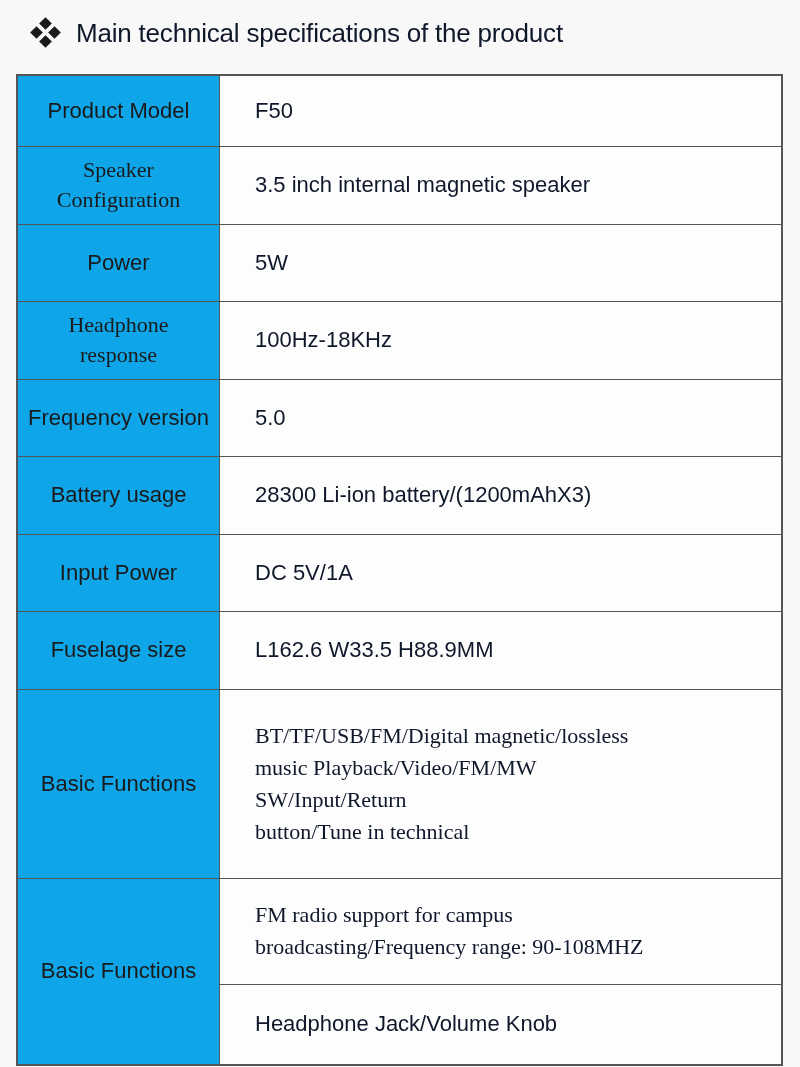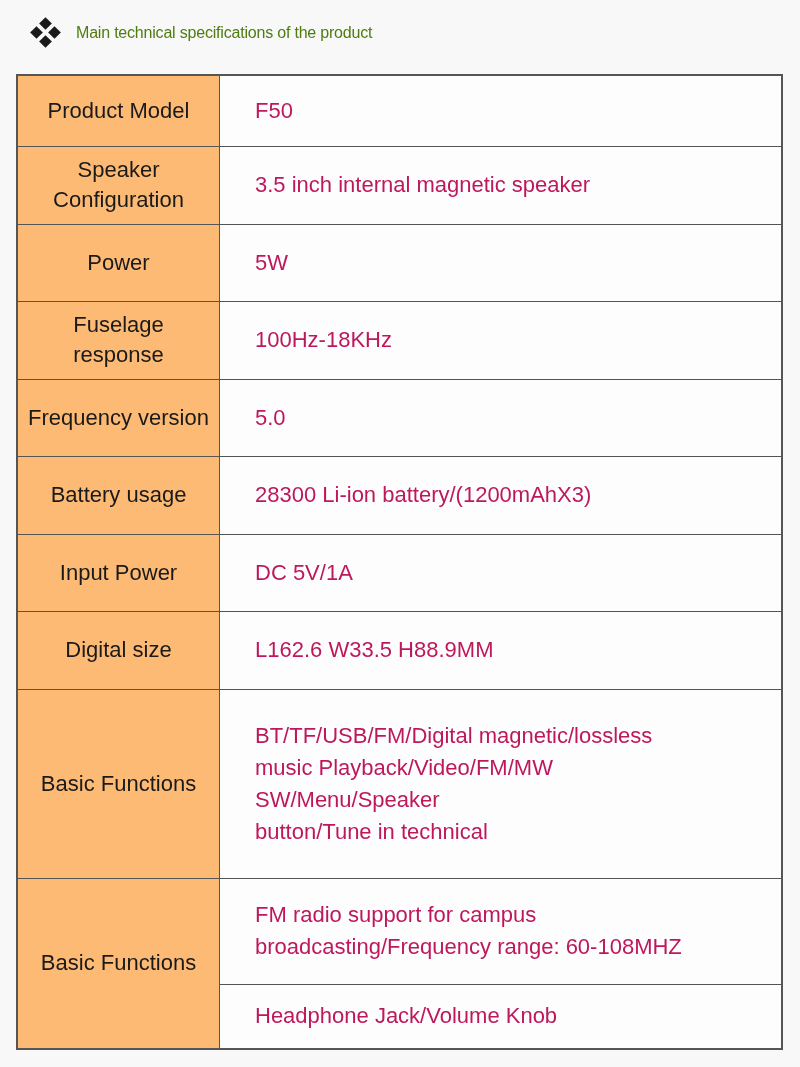--- a/index.html
+++ b/index.html
@@ -17,49 +17,49 @@
   }
   .diamonds { position: relative; width: 36px; height: 36px; margin-right: 12px; }
   .diamonds span {
     position: absolute; width: 9px; height: 9px; background: #1a1a1a;
     transform: rotate(45deg);
   }
   .diamonds .d1 { left: 13px; top: 4px; }
   .diamonds .d2 { left: 4px; top: 13px; }
   .diamonds .d3 { left: 22px; top: 13px; }
   .diamonds .d4 { left: 13px; top: 22px; }
-  .title { font-size: 16px; color: #4d7c0f; letter-spacing: -0.2px; }
+  .title { font-size: 26px; color: #0f172a; letter-spacing: -0.2px; }
 
   table.spec {
     position: absolute; left: 16px; top: 74px;
     width: 767px;
     border-collapse: collapse;
     border: 2px solid #555;
     table-layout: fixed;
   }
   table.spec td {
     border: 1.5px solid #555;
     font-size: 22px;
     vertical-align: middle;
     padding: 0;
   }
   td.label {
     width: 201px;
-    background: #fdba74;
+    background: #0ea5e9;
     text-align: center;
     line-height: 30px;
     color: #1a1a1a;
   }
   td.value {
     background: #fdfdfd;
     padding-left: 35px !important;
     line-height: 32px;
-    color: #be185d;
+    color: #0f172a;
   }
-  .line { display: block; }
+  .line { display: block; font-family: Liberation Serif, serif; }
 </style>
 </head>
 <body>
 
 <div class="header">
   <div class="diamonds">
     <span class="d1"></span>
       <span class="d2"></span>
       <span class="d3"></span>
       <span class="d4"></span>
@@ -79,54 +79,54 @@
       <span class="line">Configuration</span>
     </td>
     <td class="value">3.5 inch internal magnetic speaker</td>
   </tr>
   <tr style="height:77px">
     <td class="label">Power</td>
     <td class="value">5W</td>
   </tr>
   <tr style="height:78px">
     <td class="label">
-      <span class="line">Fuselage</span>
+      <span class="line">Headphone</span>
       <span class="line">response</span>
     </td>
     <td class="value">100Hz-18KHz</td>
   </tr>
   <tr style="height:77px">
     <td class="label">Frequency version</td>
     <td class="value">5.0</td>
   </tr>
   <tr style="height:78px">
     <td class="label">Battery usage</td>
     <td class="value">28300 Li-ion battery/(1200mAhX3)</td>
   </tr>
   <tr style="height:77px">
     <td class="label">Input Power</td>
     <td class="value">DC 5V/1A</td>
   </tr>
   <tr style="height:78px">
-    <td class="label">Digital size</td>
+    <td class="label">Fuselage size</td>
     <td class="value">L162.6 W33.5 H88.9MM</td>
   </tr>
   <tr style="height:189px">
     <td class="label">Basic Functions</td>
     <td class="value">
       <span class="line">BT/TF/USB/FM/Digital magnetic/lossless</span>
       <span class="line">music Playback/Video/FM/MW</span>
-      <span class="line">SW/Menu/Speaker</span>
+      <span class="line">SW/Input/Return</span>
       <span class="line">button/Tune in technical</span>
     </td>
   </tr>
   <tr style="height:106px">
     <td class="label" rowspan="2">Basic Functions</td>
     <td class="value">
       <span class="line">FM radio support for campus</span>
-      <span class="line">broadcasting/Frequency range: 60-108MHZ</span>
+      <span class="line">broadcasting/Frequency range: 90-108MHZ</span>
     </td>
   </tr>
-  <tr style="height:65px">
+  <tr style="height:81px">
     <td class="value">Headphone Jack/Volume Knob</td>
   </tr>
 </tbody>
   </table>
 
 </body></html>

